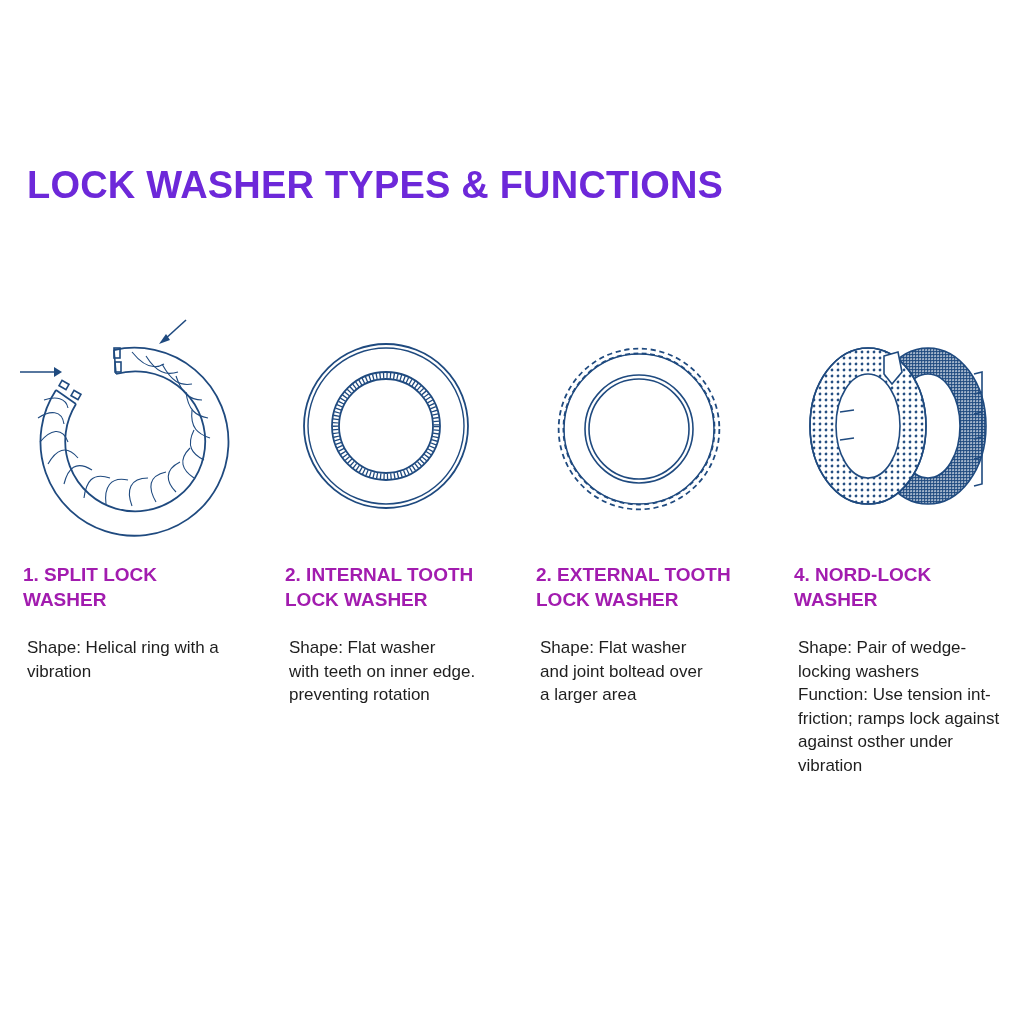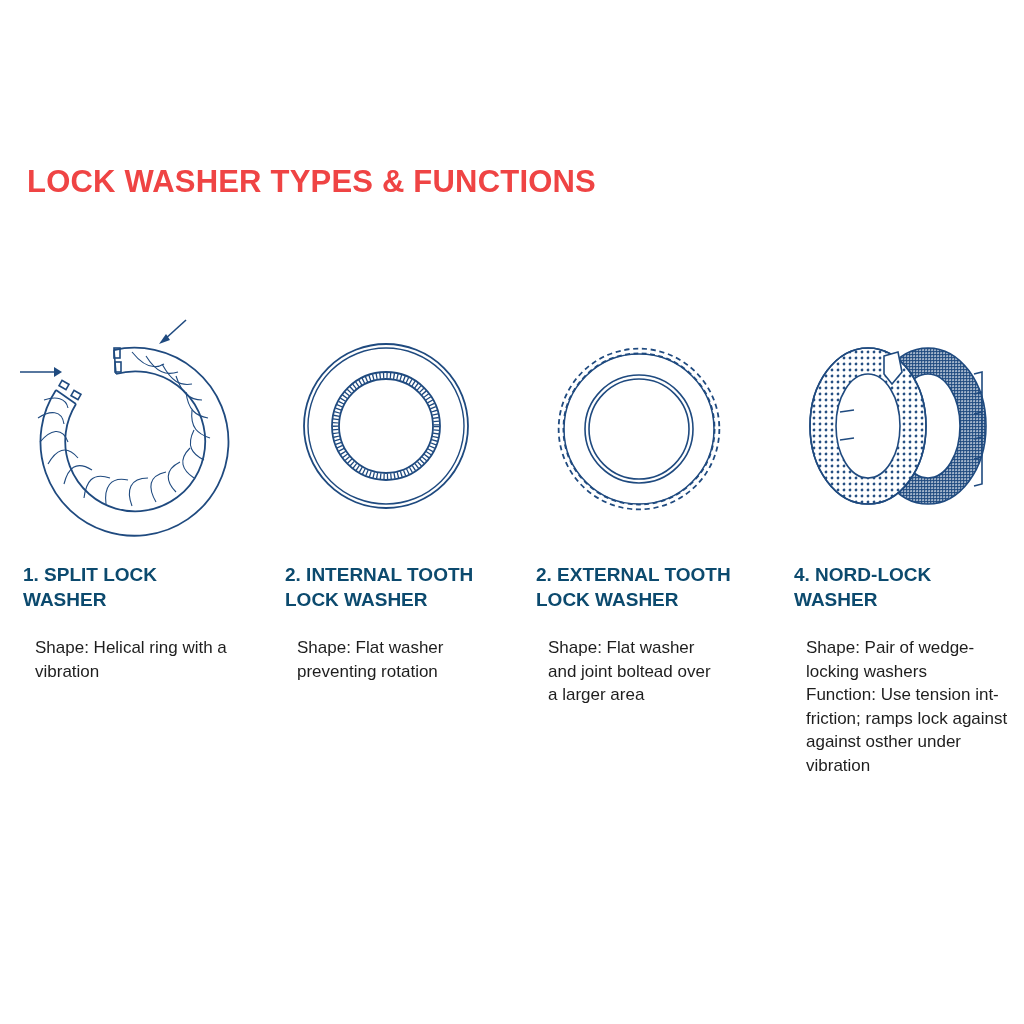--- a/index.html
+++ b/index.html
@@ -13,48 +13,48 @@
       position: relative;
       overflow: hidden;
       font-family: "Liberation Sans", "DejaVu Sans", sans-serif;
       color: #1c1c1c;
     }
     .page-title {
       position: absolute;
       left: 27px;
       top: 164px;
       margin: 0;
-      font-size: 31px;
+      font-size: 38px;
       font-weight: bold;
-      color: #ef4444;
+      color: #6d28d9;
       letter-spacing: 0.2px;
       white-space: nowrap;
     }
     .icon {
       position: absolute;
     }
     .icon svg {
       display: block;
       overflow: visible;
     }
     .card {
       position: absolute;
       top: 562px;
       width: 240px;
     }
     .card-title {
       margin: 0;
       font-size: 19px;
       font-weight: bold;
-      color: #0c4a6e;
+      color: #a21caf;
       line-height: 25px;
       white-space: pre-line;
     }
     .card-desc {
-      margin: 24px 0 0 12px;
+      margin: 24px 0 0 4px;
       font-size: 17px;
       line-height: 23.6px;
       color: #1e1e1e;
     }
     .card-desc span {
       display: block;
       white-space: nowrap;
     }
   </style>
 </head>
@@ -158,20 +158,21 @@
     <span>Shape: Helical ring with a</span>
     <span>vibration</span>
   </p>
 </div>
 
 <div class="card" style="left:285px;">
   <h2 class="card-title">2. INTERNAL TOOTH
 LOCK WASHER</h2>
   <p class="card-desc">
     <span>Shape: Flat washer</span>
+    <span>with teeth on inner edge.</span>
     <span>preventing rotation</span>
   </p>
 </div>
 
 <div class="card" style="left:536px;">
   <h2 class="card-title">2. EXTERNAL TOOTH
 LOCK WASHER</h2>
   <p class="card-desc">
     <span>Shape: Flat washer</span>
     <span>and joint boltead over</span>

